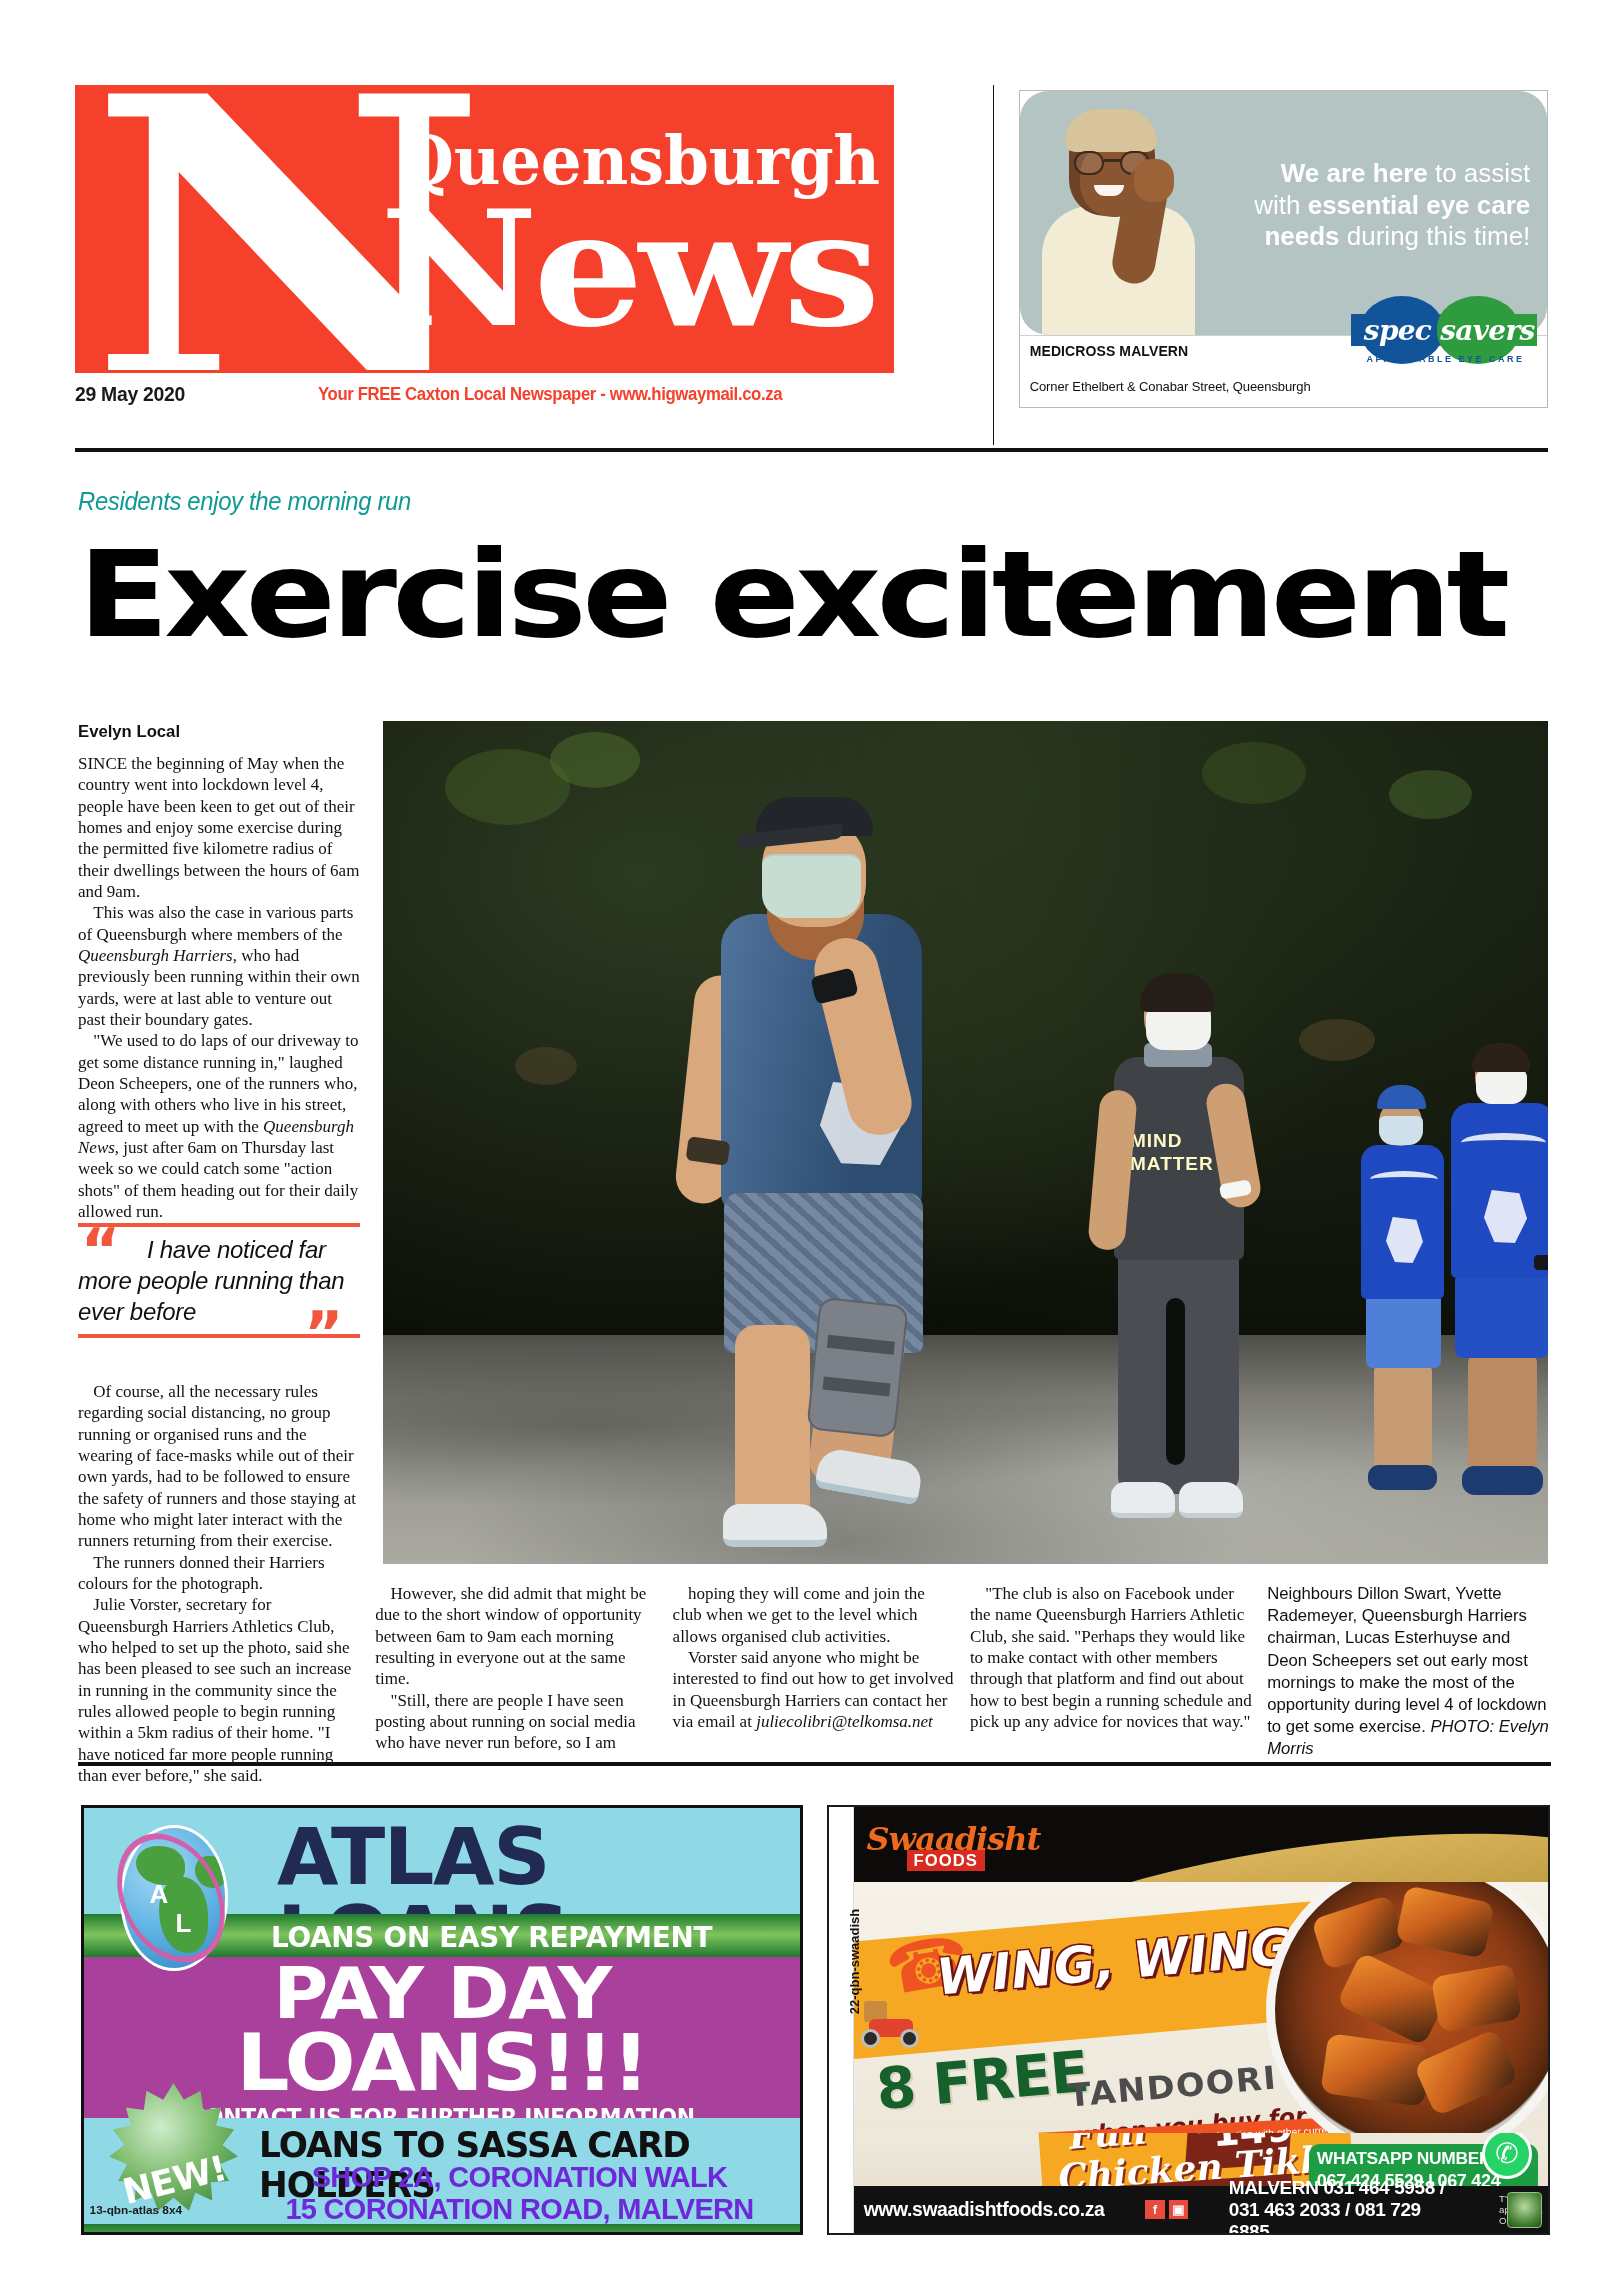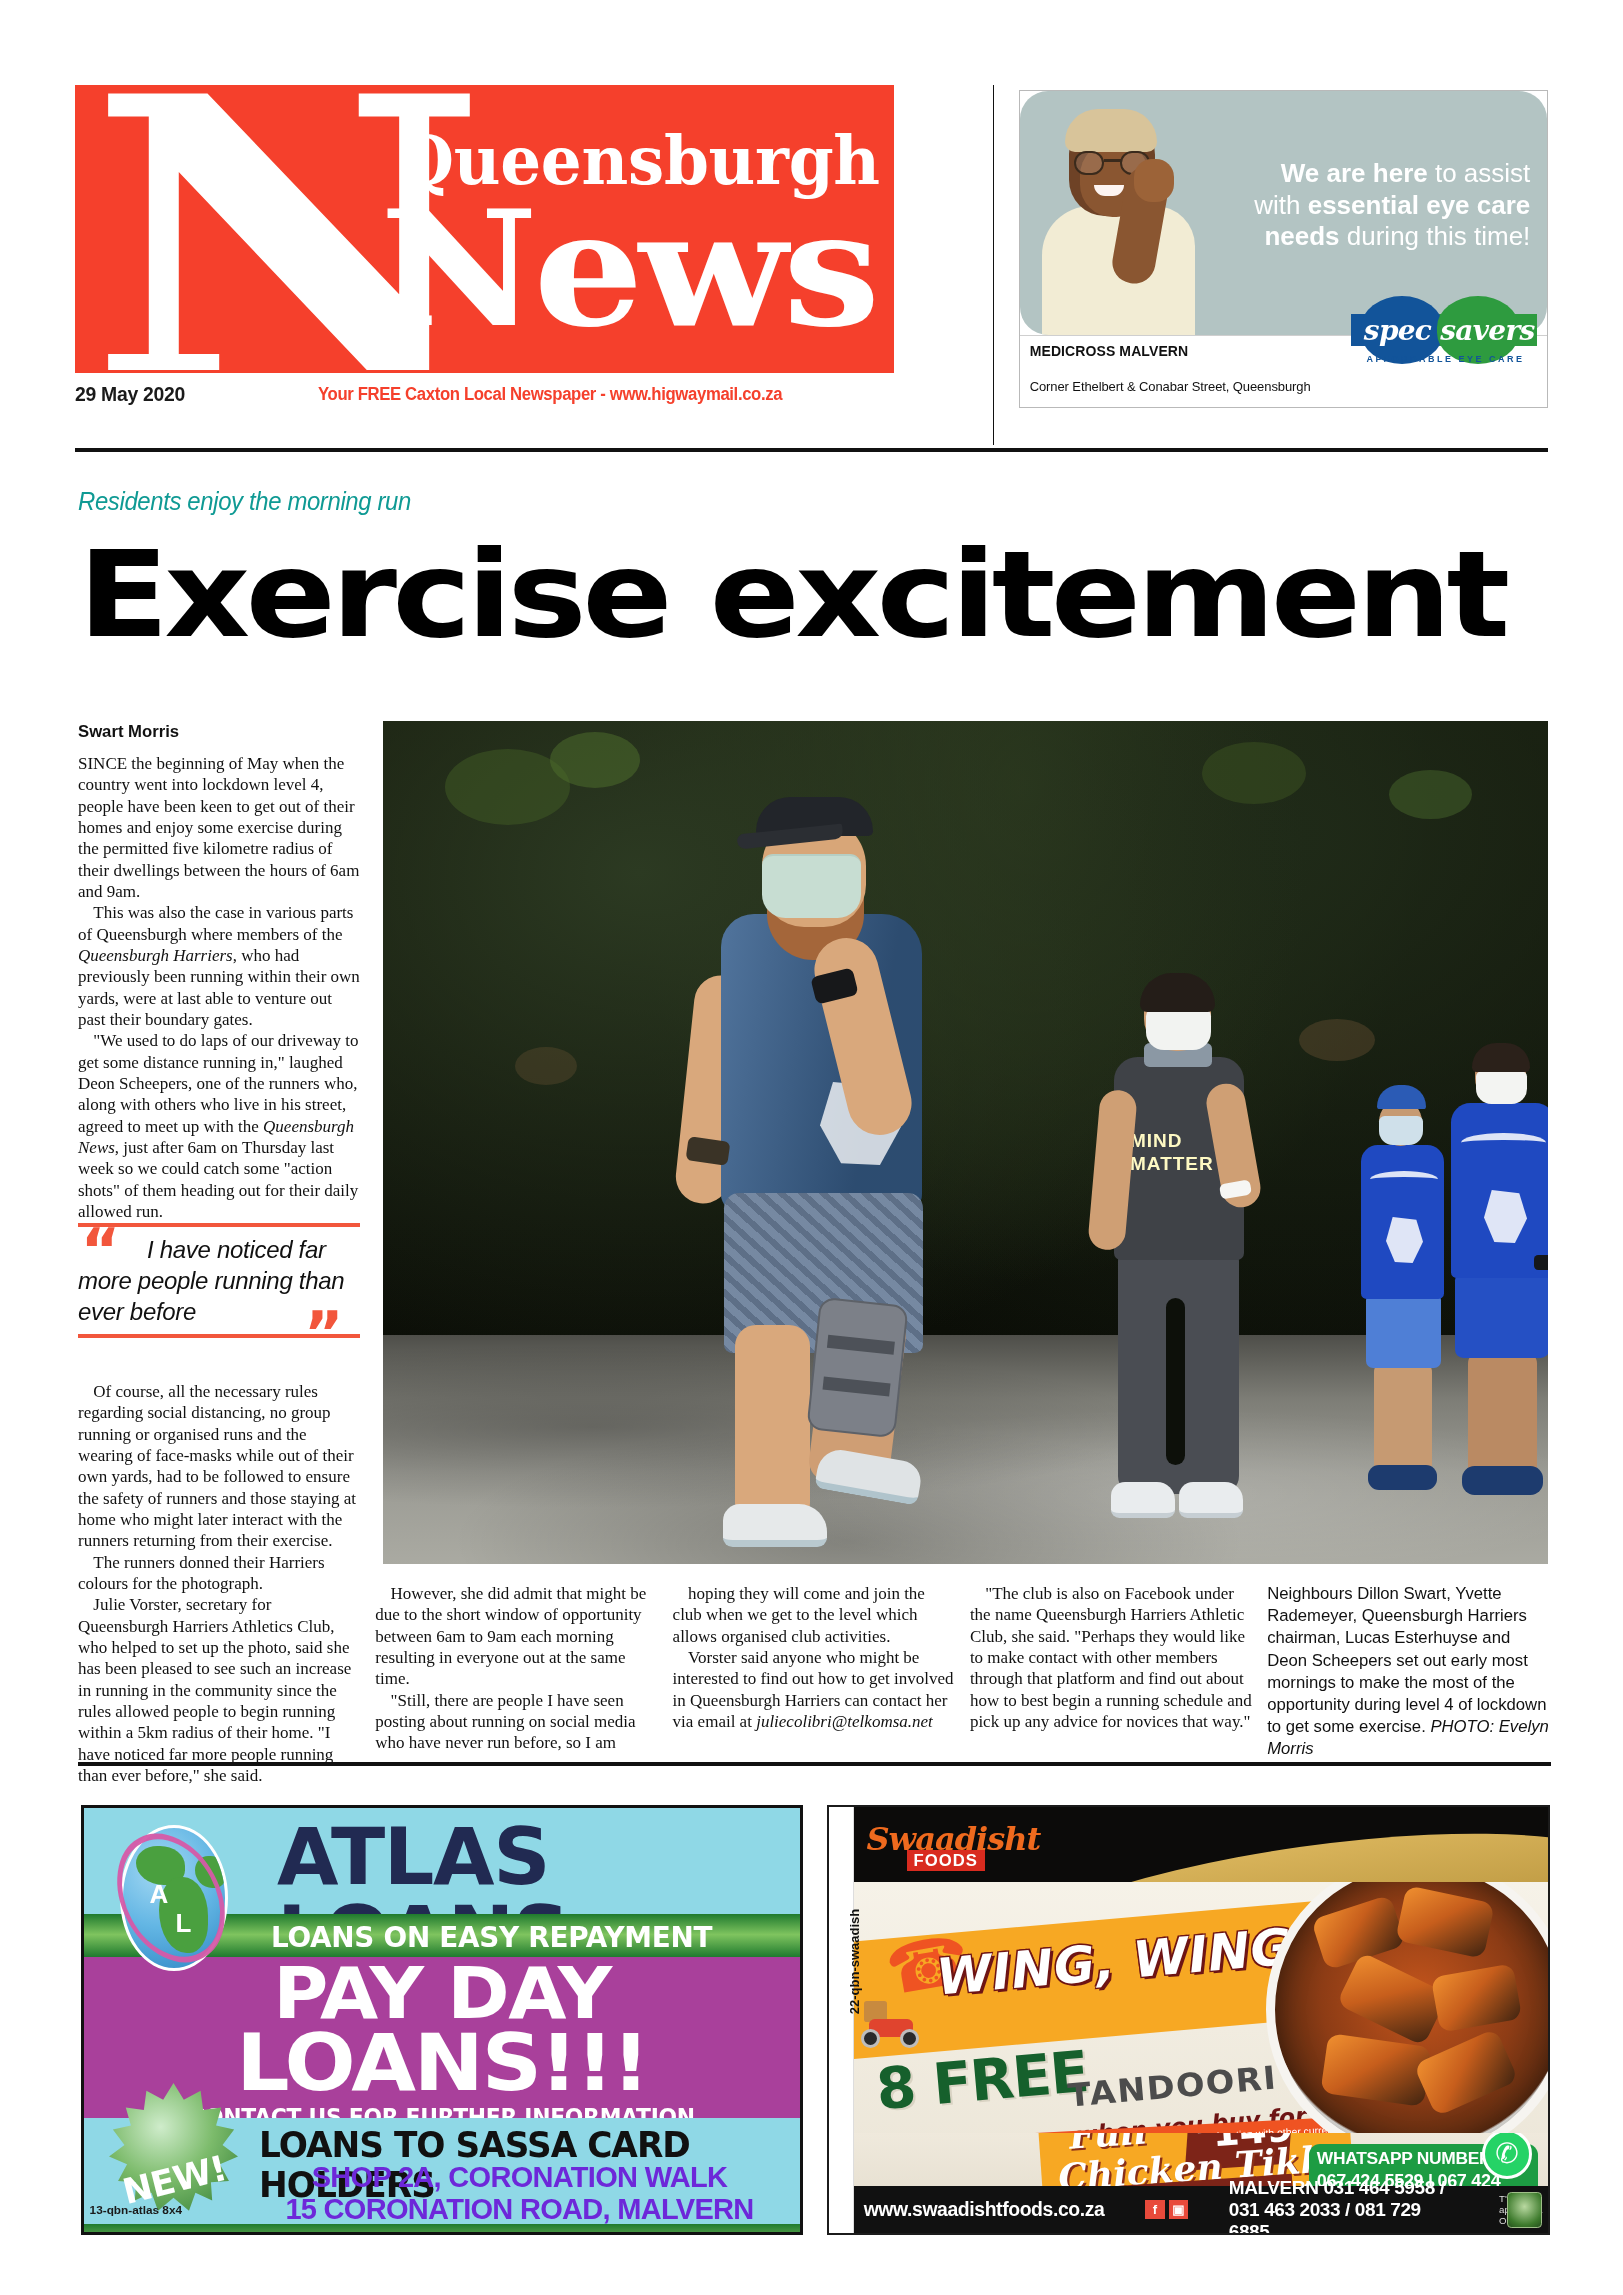--- a/index.html
+++ b/index.html
@@ -1243,21 +1243,21 @@
         <div class="ss-blob green"></div>
         <div class="ss-logo-text">spec savers</div>
         <div class="ss-logo-sub">AFFORDABLE EYE CARE</div>
       </div>
     </div>
   </div>
 
   <div class="kicker">Residents enjoy the morning run</div>
   <div class="headline">Exercise excitement</div>
 
-  <div class="byline">Swart Morris</div>
+  <div class="byline">Evelyn Local</div>
   <div class="col1 body-text">
     <p class="first">SINCE the beginning of May when the country went into lockdown level 4, people have been keen to get out of their homes and enjoy some exercise during the permitted five kilometre radius of their dwellings between the hours of 6am and 9am.</p>
     <p><span>This was also the case in various parts of Queensburgh where members of the </span><i>Queensburgh Harriers</i><span>, who had previously been running within their own yards, were at last able to venture out past their boundary gates.</span></p>
     <p><span>"We used to do laps of our driveway to get some distance running in," laughed Deon Scheepers, one of the runners who, along with others who live in his street, agreed to meet up with the </span><i>Queensburgh News</i><span>, just after 6am on Thursday last week so we could catch some "action shots" of them heading out for their daily allowed run.</span></p>
   </div>
 
   <div class="pullquote">
     <div class="pq-rule"></div>
     <div class="pq-inner">
       <span class="pq-open">“</span>

